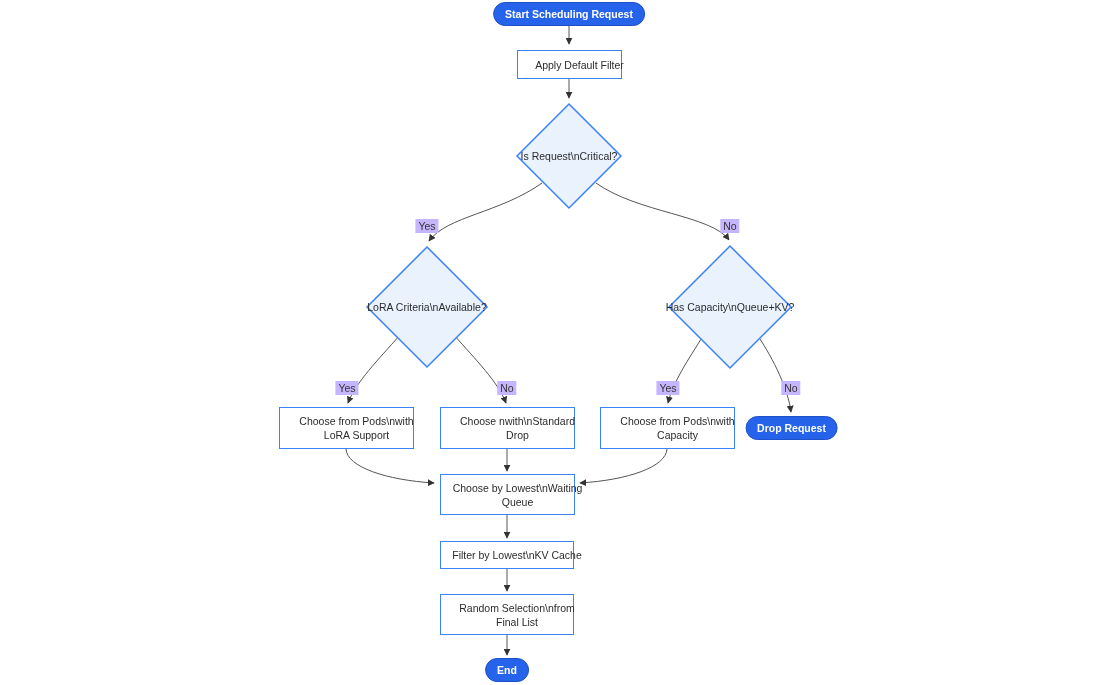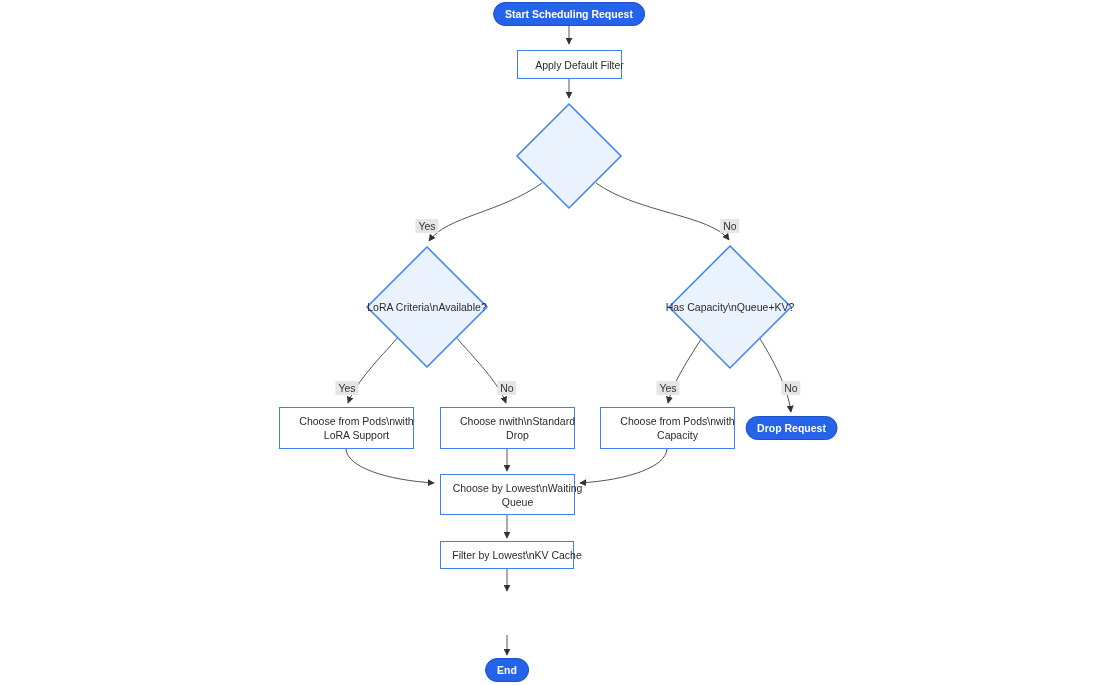--- a/index.html
+++ b/index.html
@@ -50,21 +50,21 @@
   }
   .diamond-label {
     background: transparent;
     pointer-events: none;
   }
   .edge-label {
     position: absolute;
     transform: translate(-50%, -50%);
     font-size: 10.5px;
     color: #333333;
-    background: #e5e5e5;
+    background: #c4b5fd;
     padding: 0 3px;
     line-height: 14px;
   }
 </style>
 </head>
 <body>
 
 <div id="canvas">
 
   <svg id="edge-layer" viewBox="0 0 1103 685" xmlns="http://www.w3.org/2000/svg">
@@ -127,21 +127,28 @@
 
   <div class="node rect" style="left:440px; top:474px; width:135px; height:41px;">
     <span>Choose by Lowest\nWaiting</span>
     <span>Queue</span>
   </div>
 
   <div class="node rect" style="left:440px; top:541px; width:134px; height:28px;">
     <span>Filter by Lowest\nKV Cache</span>
   </div>
 
+  <div class="node rect" style="left:440px; top:594px; width:134px; height:41px;">
+    <span>Random Selection\nfrom</span>
+    <span>Final List</span>
+  </div>
 
+  <div class="node diamond-label" style="left:517px; top:104px; width:104px; height:104px;">
+    <span>Is Request\nCritical?</span>
+  </div>
 
   <div class="node diamond-label" style="left:367px; top:247px; width:120px; height:120px;">
     <span>LoRA Criteria\nAvailable?</span>
   </div>
 
   <div class="node diamond-label" style="left:669px; top:246px; width:122px; height:122px;">
     <span>Has Capacity\nQueue+KV?</span>
   </div>
 
   <div class="edge-label" style="left:427px; top:226px;">Yes</div>

